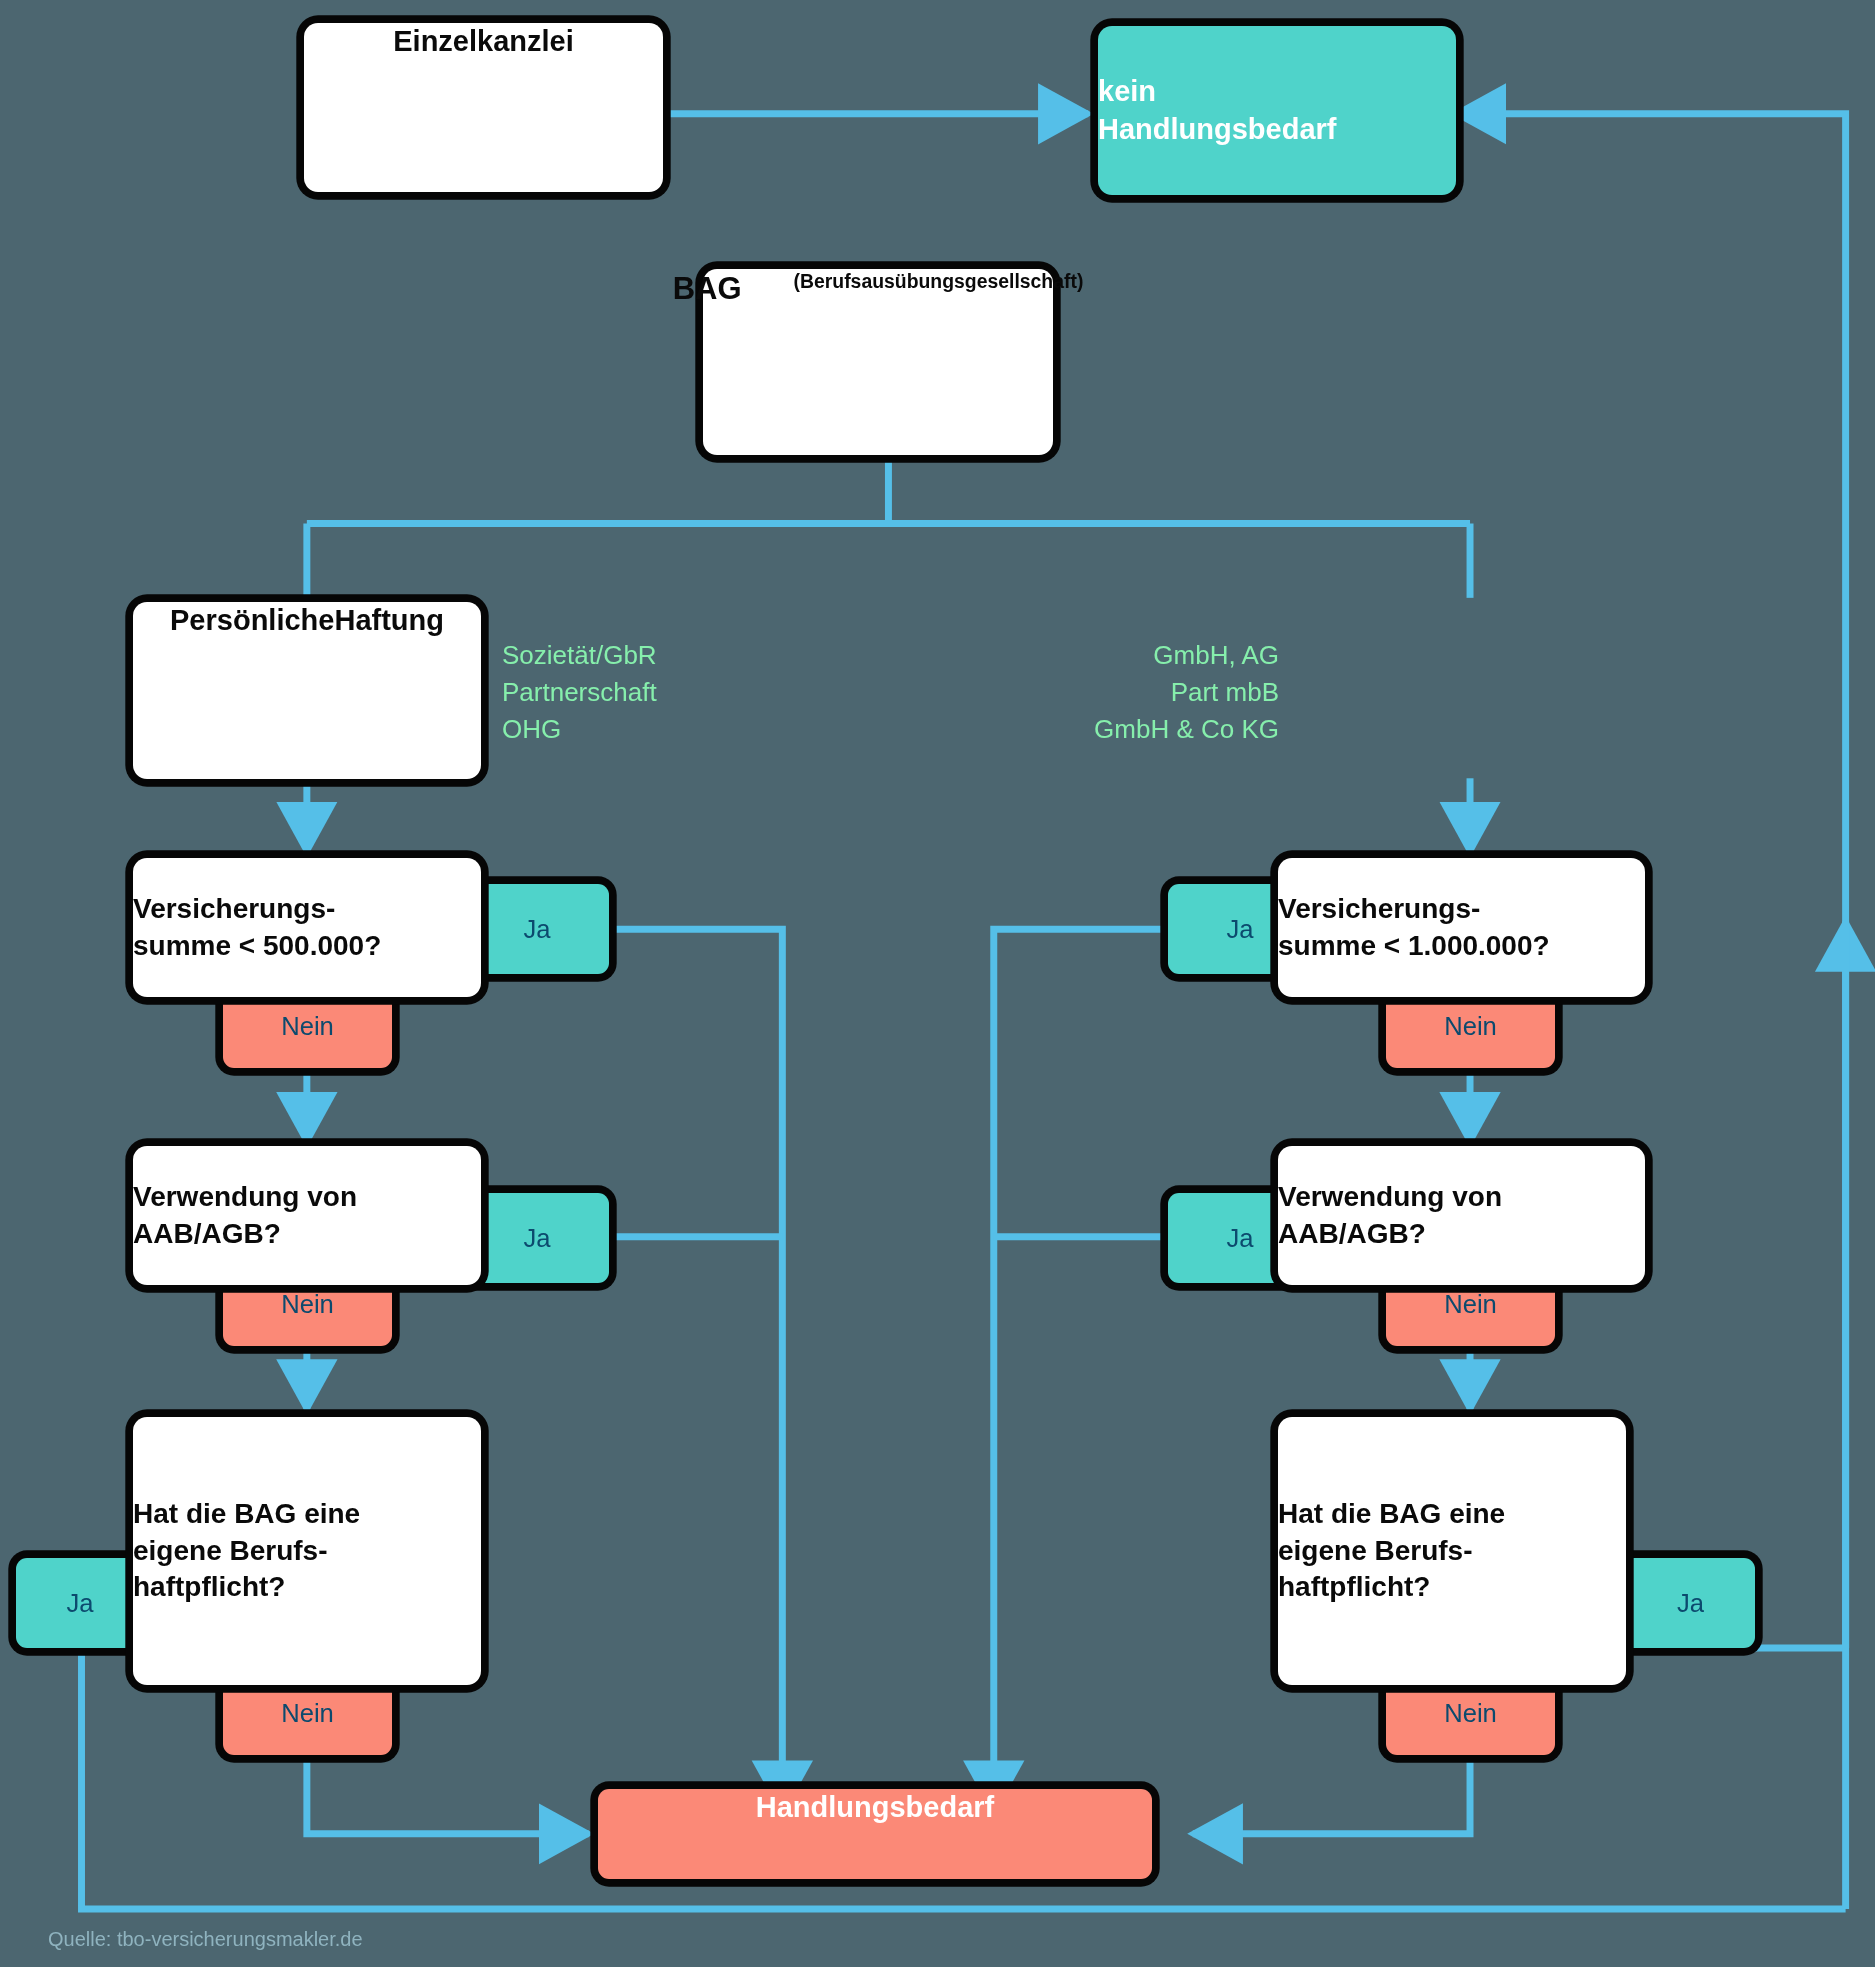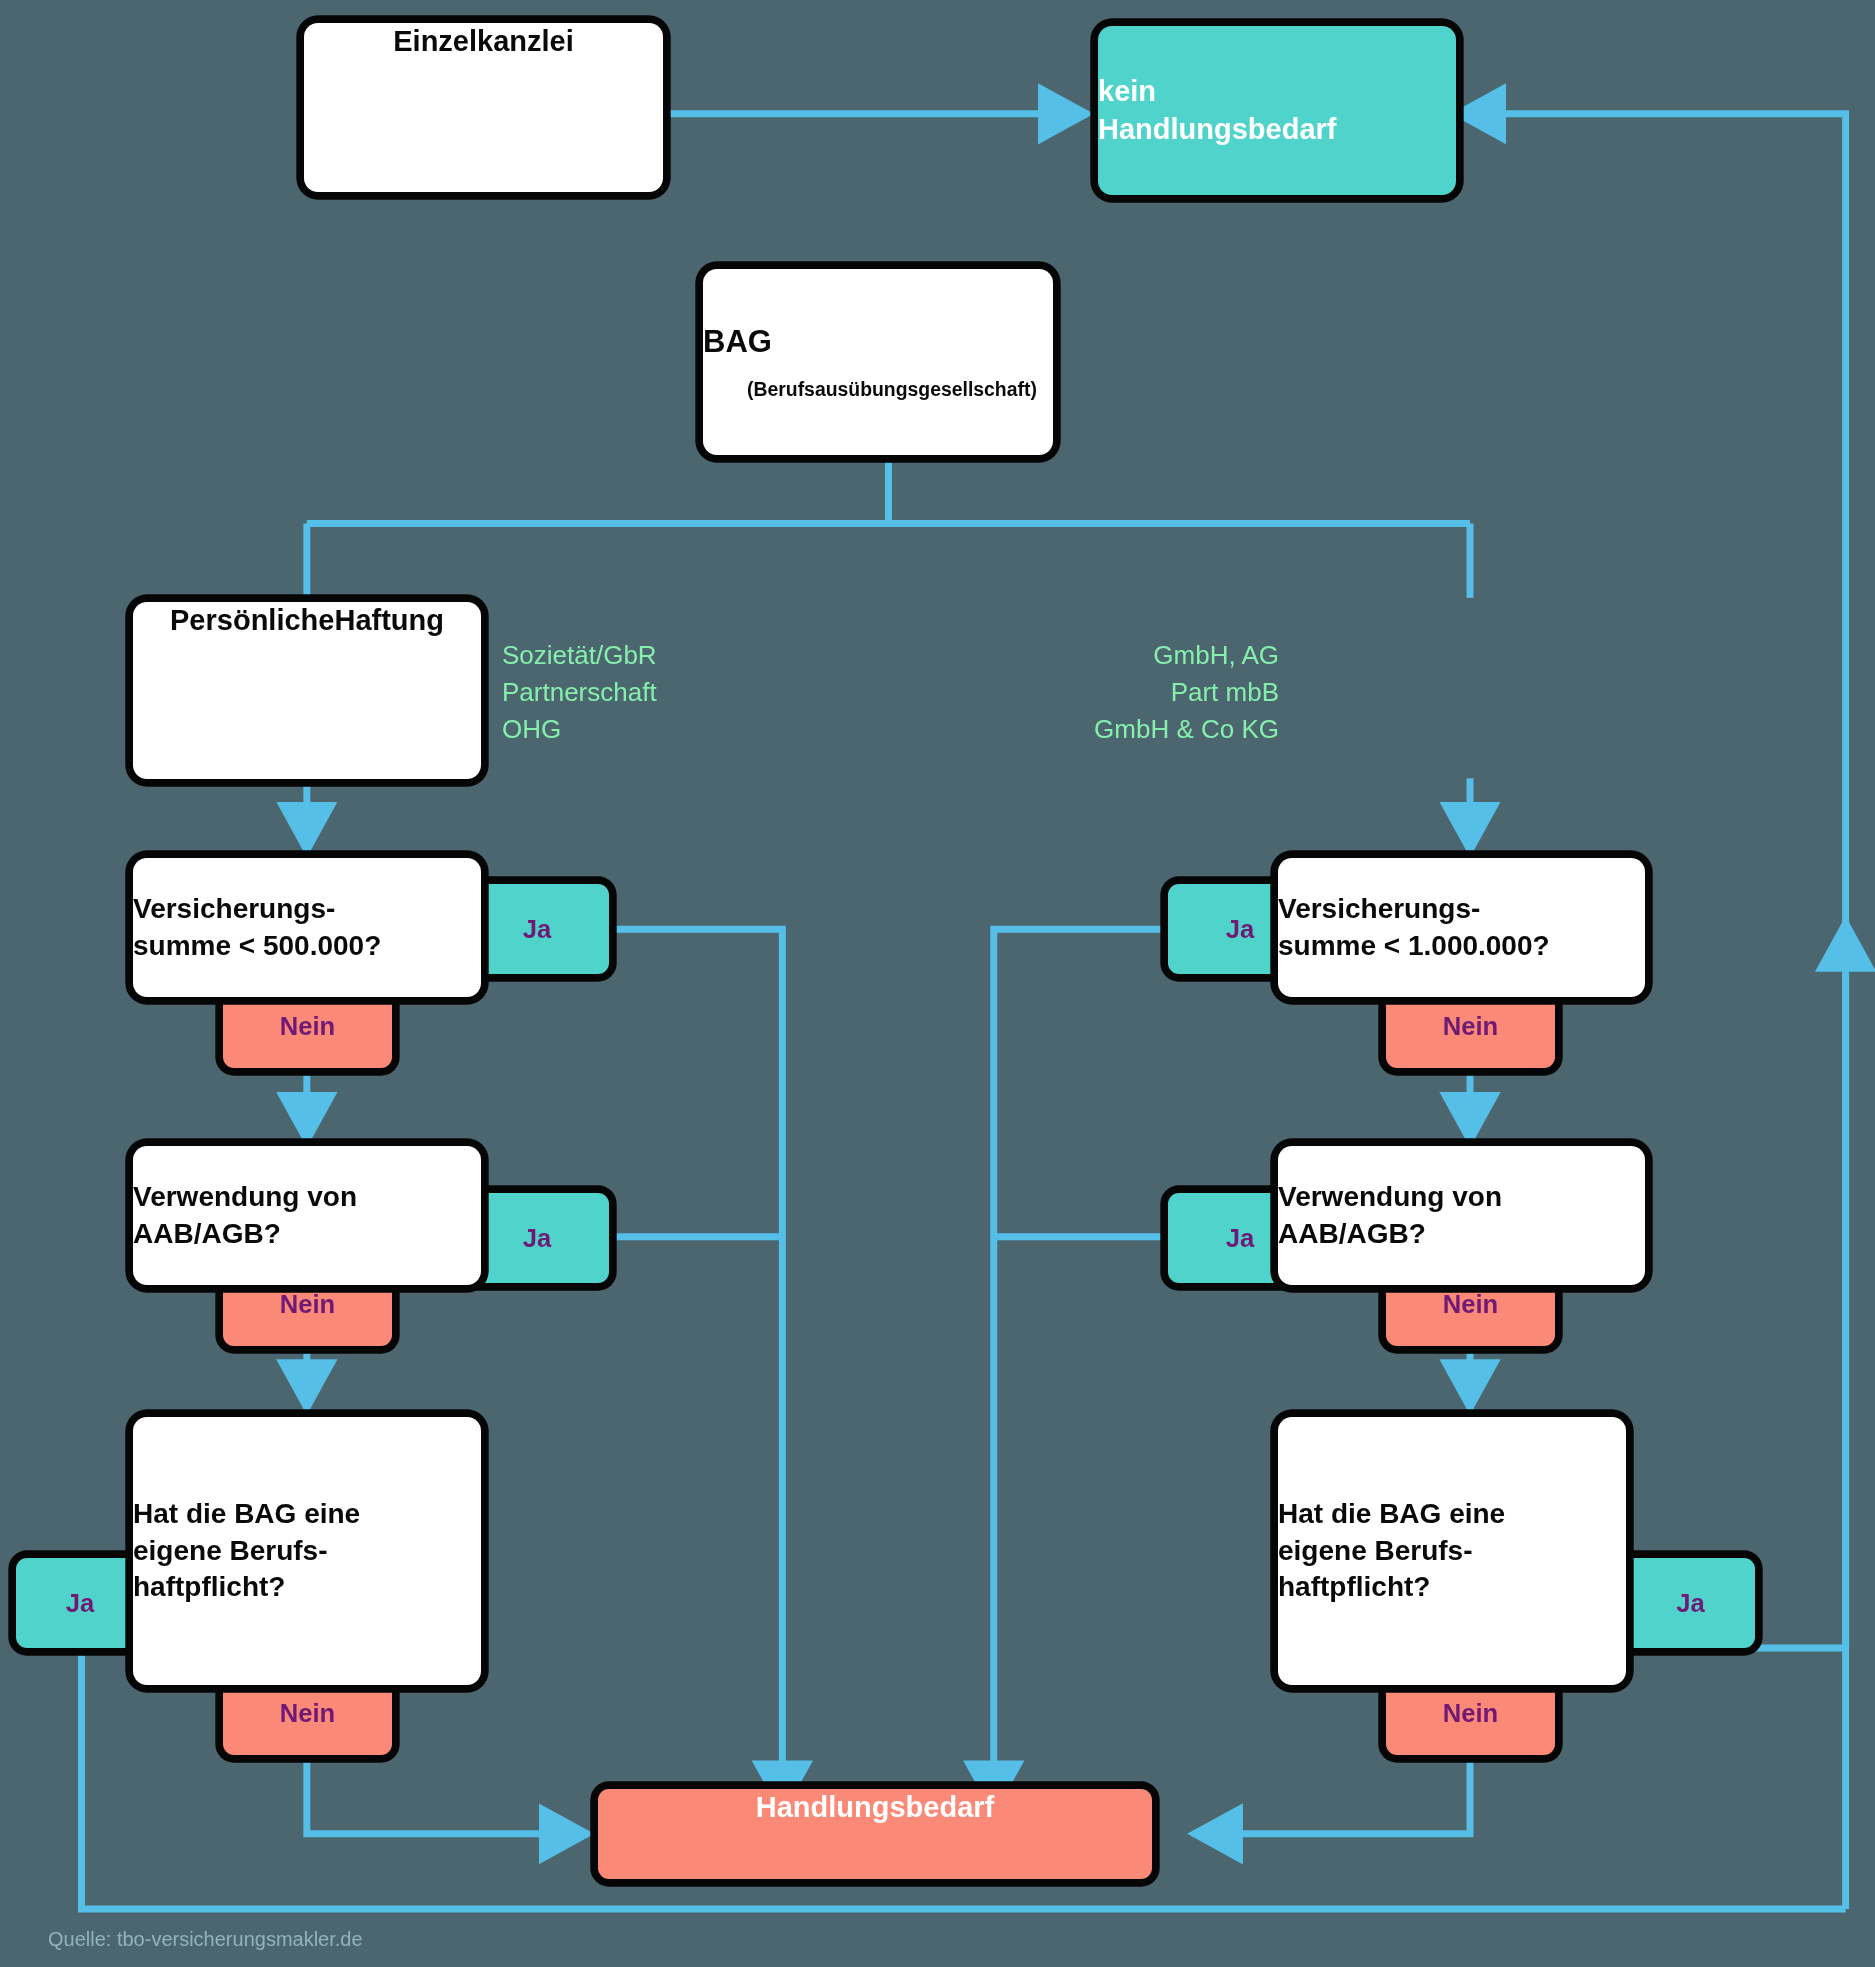--- a/index.html
+++ b/index.html
@@ -27,37 +27,37 @@
     align-items:flex-start;
     justify-content:center;
     text-align:center;
     z-index:3;
     box-shadow:0 0 0 7.7px #060606;
     line-height:1.3;
   }
   .node .txt{padding:0 12.4px;}
 
   .n-plain{font-size:29px;font-weight:700;}
-  .n-bag{flex-direction:column;gap:8px;}
+  .n-bag{flex-direction:row;gap:8px;}
   .n-bag .big{font-size:31px;font-weight:700;margin-bottom:6.2px;}
   .n-bag .small{font-size:19.4px;font-weight:700;margin-left:44px;}
 
   .n-q{font-size:28px;font-weight:700;}
   .n-q3{font-size:28px;font-weight:700;}
 
   .terminal{color:#ffffff;font-weight:700;}
   .t-teal{background:#4fd3ca;font-size:29px;}
   .t-salmon{background:#fb8977;font-size:29px;}
 
   
   .tab{
     position:absolute;
     box-sizing:border-box;
     display:flex;align-items:center;justify-content:center;
-    color:#701a75;font-weight:700;font-size:25.6px;
+    color:#0c4a6e;font-weight:400;font-size:25.6px;
     z-index:2;
     box-shadow:0 0 0 7.7px #060606;
   }
   .tab-ja{background:#4fd3ca;}
   .tab-nein{background:#fb8977;}
   .tab-r{border-radius:0 11px 11px 0;}   
   .tab-l{border-radius:11px 0 0 11px;}   
   .tab-b{border-radius:0 0 11px 11px;}   
 
   

